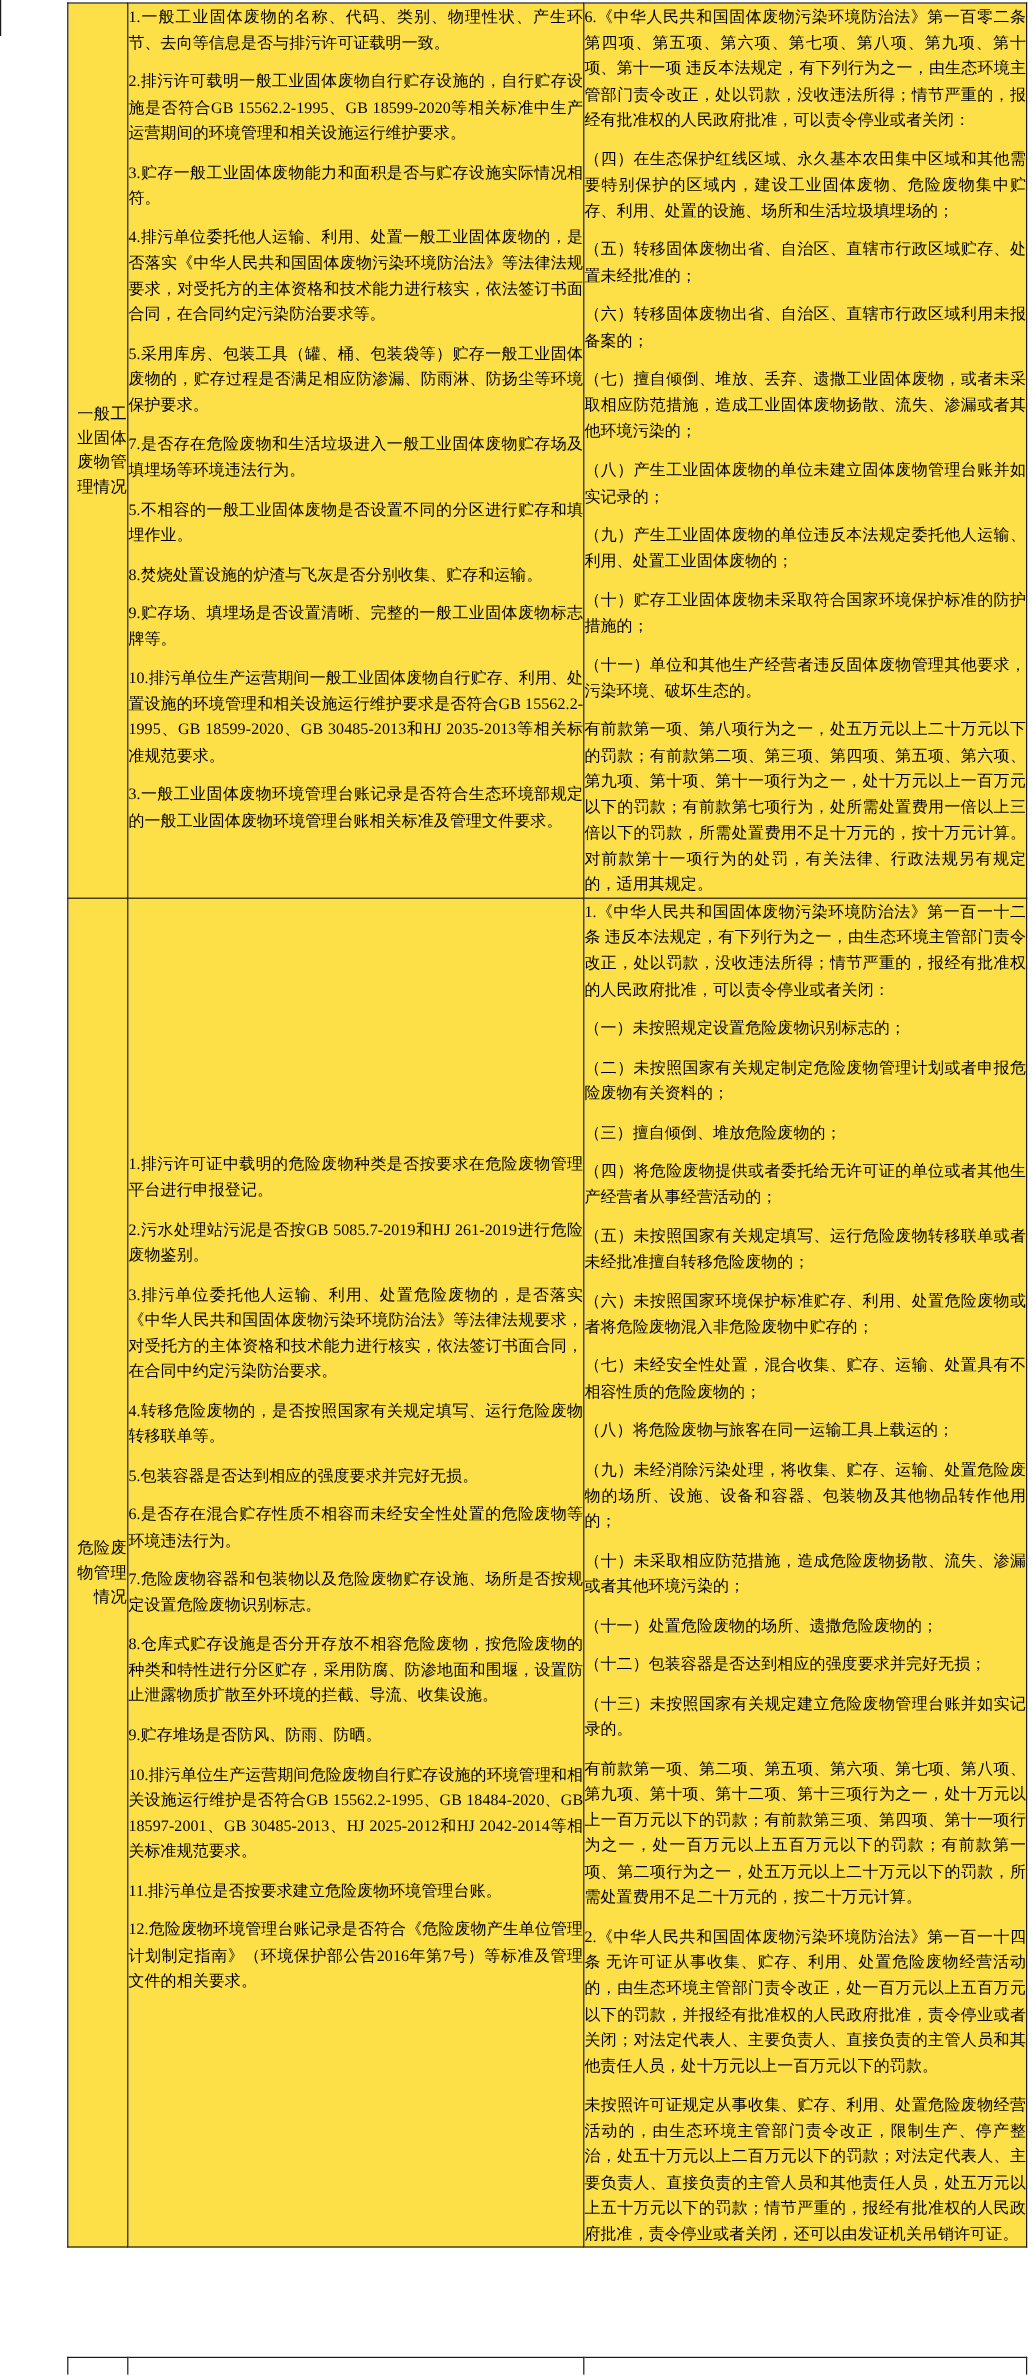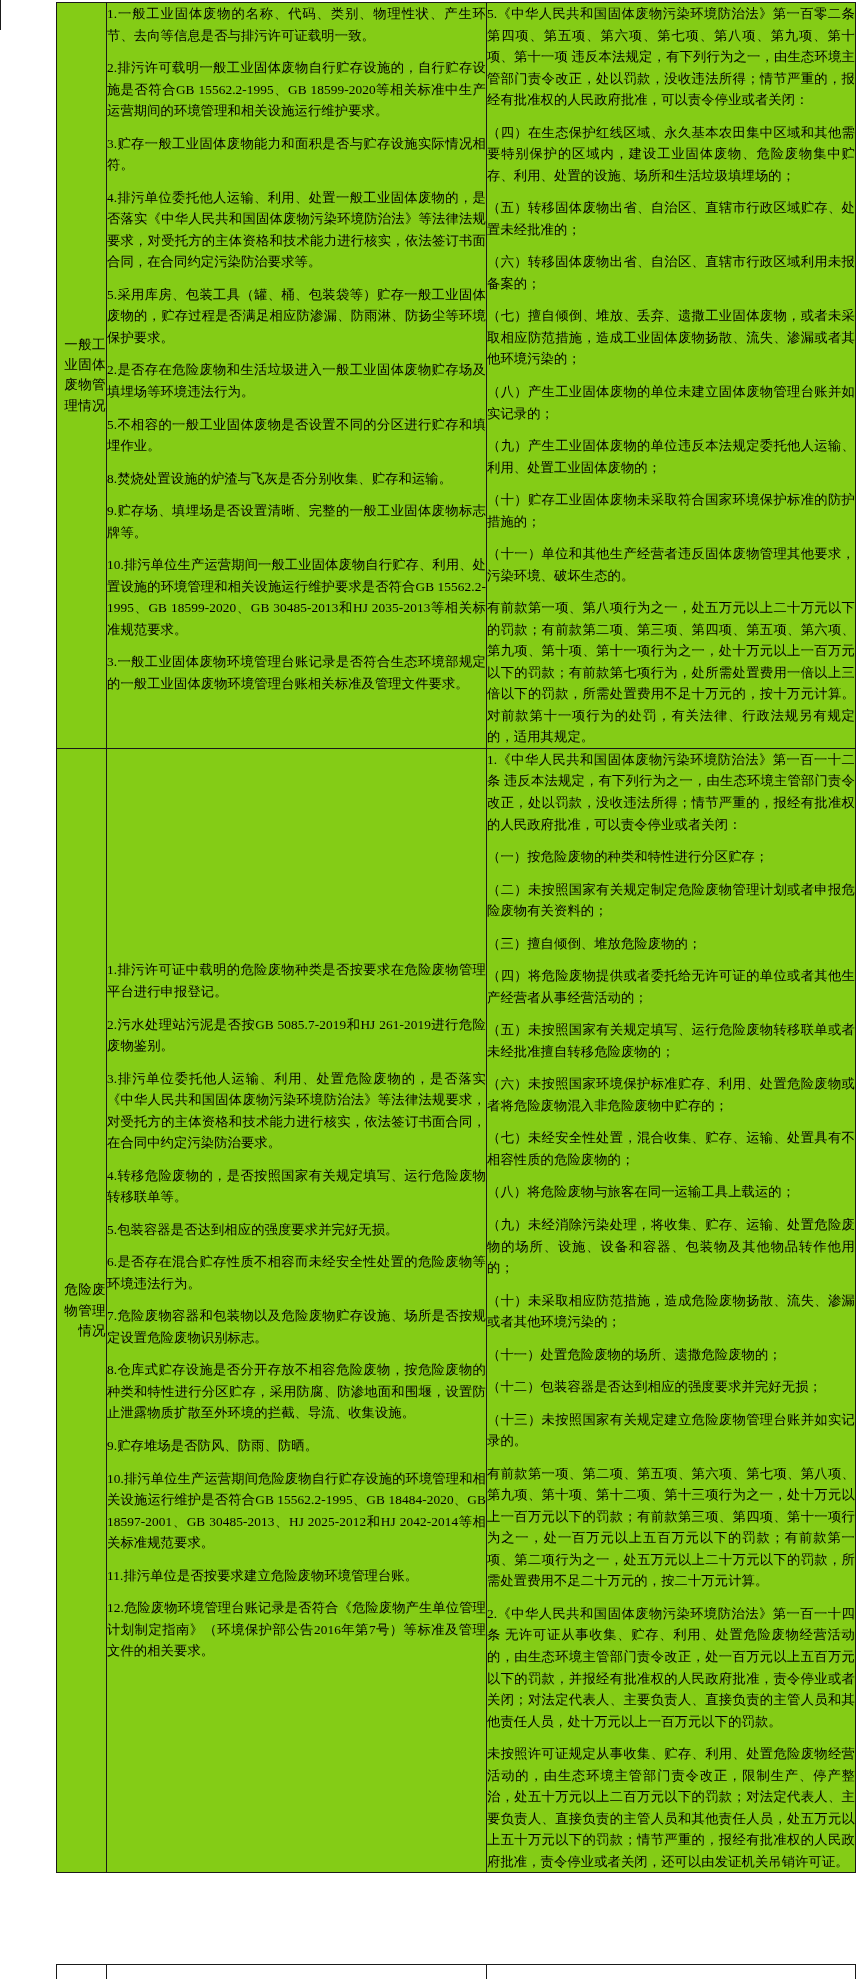--- a/index.html
+++ b/index.html
@@ -31,21 +31,21 @@
     table-layout: fixed;
   }
   table.insp col.c1 { width: 50px; }
   table.insp col.c2 { width: 380px; }
   table.insp col.c3 { width: 369px; }
 
   table.insp td {
     border: 1px solid #1a1a1a;
     vertical-align: middle;
     padding: 0;
-    background: #84cc16;
+    background: #fde047;
   }
   td.cat {
     text-align: right;
     font-size: 13.5px;
     line-height: 1.5;
     letter-spacing: 0.4px;
     padding: 4px 6px;
     word-break: break-all;
   }
   td.body {
@@ -109,29 +109,29 @@
       <tr>
         <td class="cat">
           <span>一般工业固体废物管理情况</span>
         </td>
         <td class="body top">
           <p class="para">1.一般工业固体废物的名称、代码、类别、物理性状、产生环节、去向等信息是否与排污许可证载明一致。</p>
           <p class="para">2.排污许可载明一般工业固体废物自行贮存设施的，自行贮存设施是否符合GB 15562.2-1995、GB 18599-2020等相关标准中生产运营期间的环境管理和相关设施运行维护要求。</p>
           <p class="para">3.贮存一般工业固体废物能力和面积是否与贮存设施实际情况相符。</p>
           <p class="para">4.排污单位委托他人运输、利用、处置一般工业固体废物的，是否落实《中华人民共和国固体废物污染环境防治法》等法律法规要求，对受托方的主体资格和技术能力进行核实，依法签订书面合同，在合同约定污染防治要求等。</p>
           <p class="para">5.采用库房、包装工具（罐、桶、包装袋等）贮存一般工业固体废物的，贮存过程是否满足相应防渗漏、防雨淋、防扬尘等环境保护要求。</p>
-          <p class="para">2.是否存在危险废物和生活垃圾进入一般工业固体废物贮存场及填埋场等环境违法行为。</p>
+          <p class="para">7.是否存在危险废物和生活垃圾进入一般工业固体废物贮存场及填埋场等环境违法行为。</p>
           <p class="para">5.不相容的一般工业固体废物是否设置不同的分区进行贮存和填埋作业。</p>
           <p class="para">8.焚烧处置设施的炉渣与飞灰是否分别收集、贮存和运输。</p>
           <p class="para">9.贮存场、填埋场是否设置清晰、完整的一般工业固体废物标志牌等。</p>
           <p class="para">10.排污单位生产运营期间一般工业固体废物自行贮存、利用、处置设施的环境管理和相关设施运行维护要求是否符合GB 15562.2-1995、GB 18599-2020、GB 30485-2013和HJ 2035-2013等相关标准规范要求。</p>
           <p class="para">3.一般工业固体废物环境管理台账记录是否符合生态环境部规定的一般工业固体废物环境管理台账相关标准及管理文件要求。</p>
         </td>
         <td class="body top">
-          <p class="para">5.《中华人民共和国固体废物污染环境防治法》第一百零二条第四项、第五项、第六项、第七项、第八项、第九项、第十项、第十一项 违反本法规定，有下列行为之一，由生态环境主管部门责令改正，处以罚款，没收违法所得；情节严重的，报经有批准权的人民政府批准，可以责令停业或者关闭：</p>
+          <p class="para">6.《中华人民共和国固体废物污染环境防治法》第一百零二条第四项、第五项、第六项、第七项、第八项、第九项、第十项、第十一项 违反本法规定，有下列行为之一，由生态环境主管部门责令改正，处以罚款，没收违法所得；情节严重的，报经有批准权的人民政府批准，可以责令停业或者关闭：</p>
           <p class="para">（四）在生态保护红线区域、永久基本农田集中区域和其他需要特别保护的区域内，建设工业固体废物、危险废物集中贮存、利用、处置的设施、场所和生活垃圾填埋场的；</p>
           <p class="para">（五）转移固体废物出省、自治区、直辖市行政区域贮存、处置未经批准的；</p>
           <p class="para">（六）转移固体废物出省、自治区、直辖市行政区域利用未报备案的；</p>
           <p class="para">（七）擅自倾倒、堆放、丢弃、遗撒工业固体废物，或者未采取相应防范措施，造成工业固体废物扬散、流失、渗漏或者其他环境污染的；</p>
           <p class="para">（八）产生工业固体废物的单位未建立固体废物管理台账并如实记录的；</p>
           <p class="para">（九）产生工业固体废物的单位违反本法规定委托他人运输、利用、处置工业固体废物的；</p>
           <p class="para">（十）贮存工业固体废物未采取符合国家环境保护标准的防护措施的；</p>
           <p class="para">（十一）单位和其他生产经营者违反固体废物管理其他要求，污染环境、破坏生态的。</p>
           <p class="para">有前款第一项、第八项行为之一，处五万元以上二十万元以下的罚款；有前款第二项、第三项、第四项、第五项、第六项、第九项、第十项、第十一项行为之一，处十万元以上一百万元以下的罚款；有前款第七项行为，处所需处置费用一倍以上三倍以下的罚款，所需处置费用不足十万元的，按十万元计算。对前款第十一项行为的处罚，有关法律、行政法规另有规定的，适用其规定。</p>
         </td>
@@ -150,21 +150,21 @@
           <p class="para">6.是否存在混合贮存性质不相容而未经安全性处置的危险废物等环境违法行为。</p>
           <p class="para">7.危险废物容器和包装物以及危险废物贮存设施、场所是否按规定设置危险废物识别标志。</p>
           <p class="para">8.仓库式贮存设施是否分开存放不相容危险废物，按危险废物的种类和特性进行分区贮存，采用防腐、防渗地面和围堰，设置防止泄露物质扩散至外环境的拦截、导流、收集设施。</p>
           <p class="para">9.贮存堆场是否防风、防雨、防晒。</p>
           <p class="para">10.排污单位生产运营期间危险废物自行贮存设施的环境管理和相关设施运行维护是否符合GB 15562.2-1995、GB 18484-2020、GB 18597-2001、GB 30485-2013、HJ 2025-2012和HJ 2042-2014等相关标准规范要求。</p>
           <p class="para">11.排污单位是否按要求建立危险废物环境管理台账。</p>
           <p class="para">12.危险废物环境管理台账记录是否符合《危险废物产生单位管理计划制定指南》（环境保护部公告2016年第7号）等标准及管理文件的相关要求。</p>
         </td>
         <td class="body top">
           <p class="para">1.《中华人民共和国固体废物污染环境防治法》第一百一十二条 违反本法规定，有下列行为之一，由生态环境主管部门责令改正，处以罚款，没收违法所得；情节严重的，报经有批准权的人民政府批准，可以责令停业或者关闭：</p>
-          <p class="para">（一）按危险废物的种类和特性进行分区贮存；</p>
+          <p class="para">（一）未按照规定设置危险废物识别标志的；</p>
           <p class="para">（二）未按照国家有关规定制定危险废物管理计划或者申报危险废物有关资料的；</p>
           <p class="para">（三）擅自倾倒、堆放危险废物的；</p>
           <p class="para">（四）将危险废物提供或者委托给无许可证的单位或者其他生产经营者从事经营活动的；</p>
           <p class="para">（五）未按照国家有关规定填写、运行危险废物转移联单或者未经批准擅自转移危险废物的；</p>
           <p class="para">（六）未按照国家环境保护标准贮存、利用、处置危险废物或者将危险废物混入非危险废物中贮存的；</p>
           <p class="para">（七）未经安全性处置，混合收集、贮存、运输、处置具有不相容性质的危险废物的；</p>
           <p class="para">（八）将危险废物与旅客在同一运输工具上载运的；</p>
           <p class="para">（九）未经消除污染处理，将收集、贮存、运输、处置危险废物的场所、设施、设备和容器、包装物及其他物品转作他用的；</p>
           <p class="para">（十）未采取相应防范措施，造成危险废物扬散、流失、渗漏或者其他环境污染的；</p>
           <p class="para">（十一）处置危险废物的场所、遗撒危险废物的；</p>

